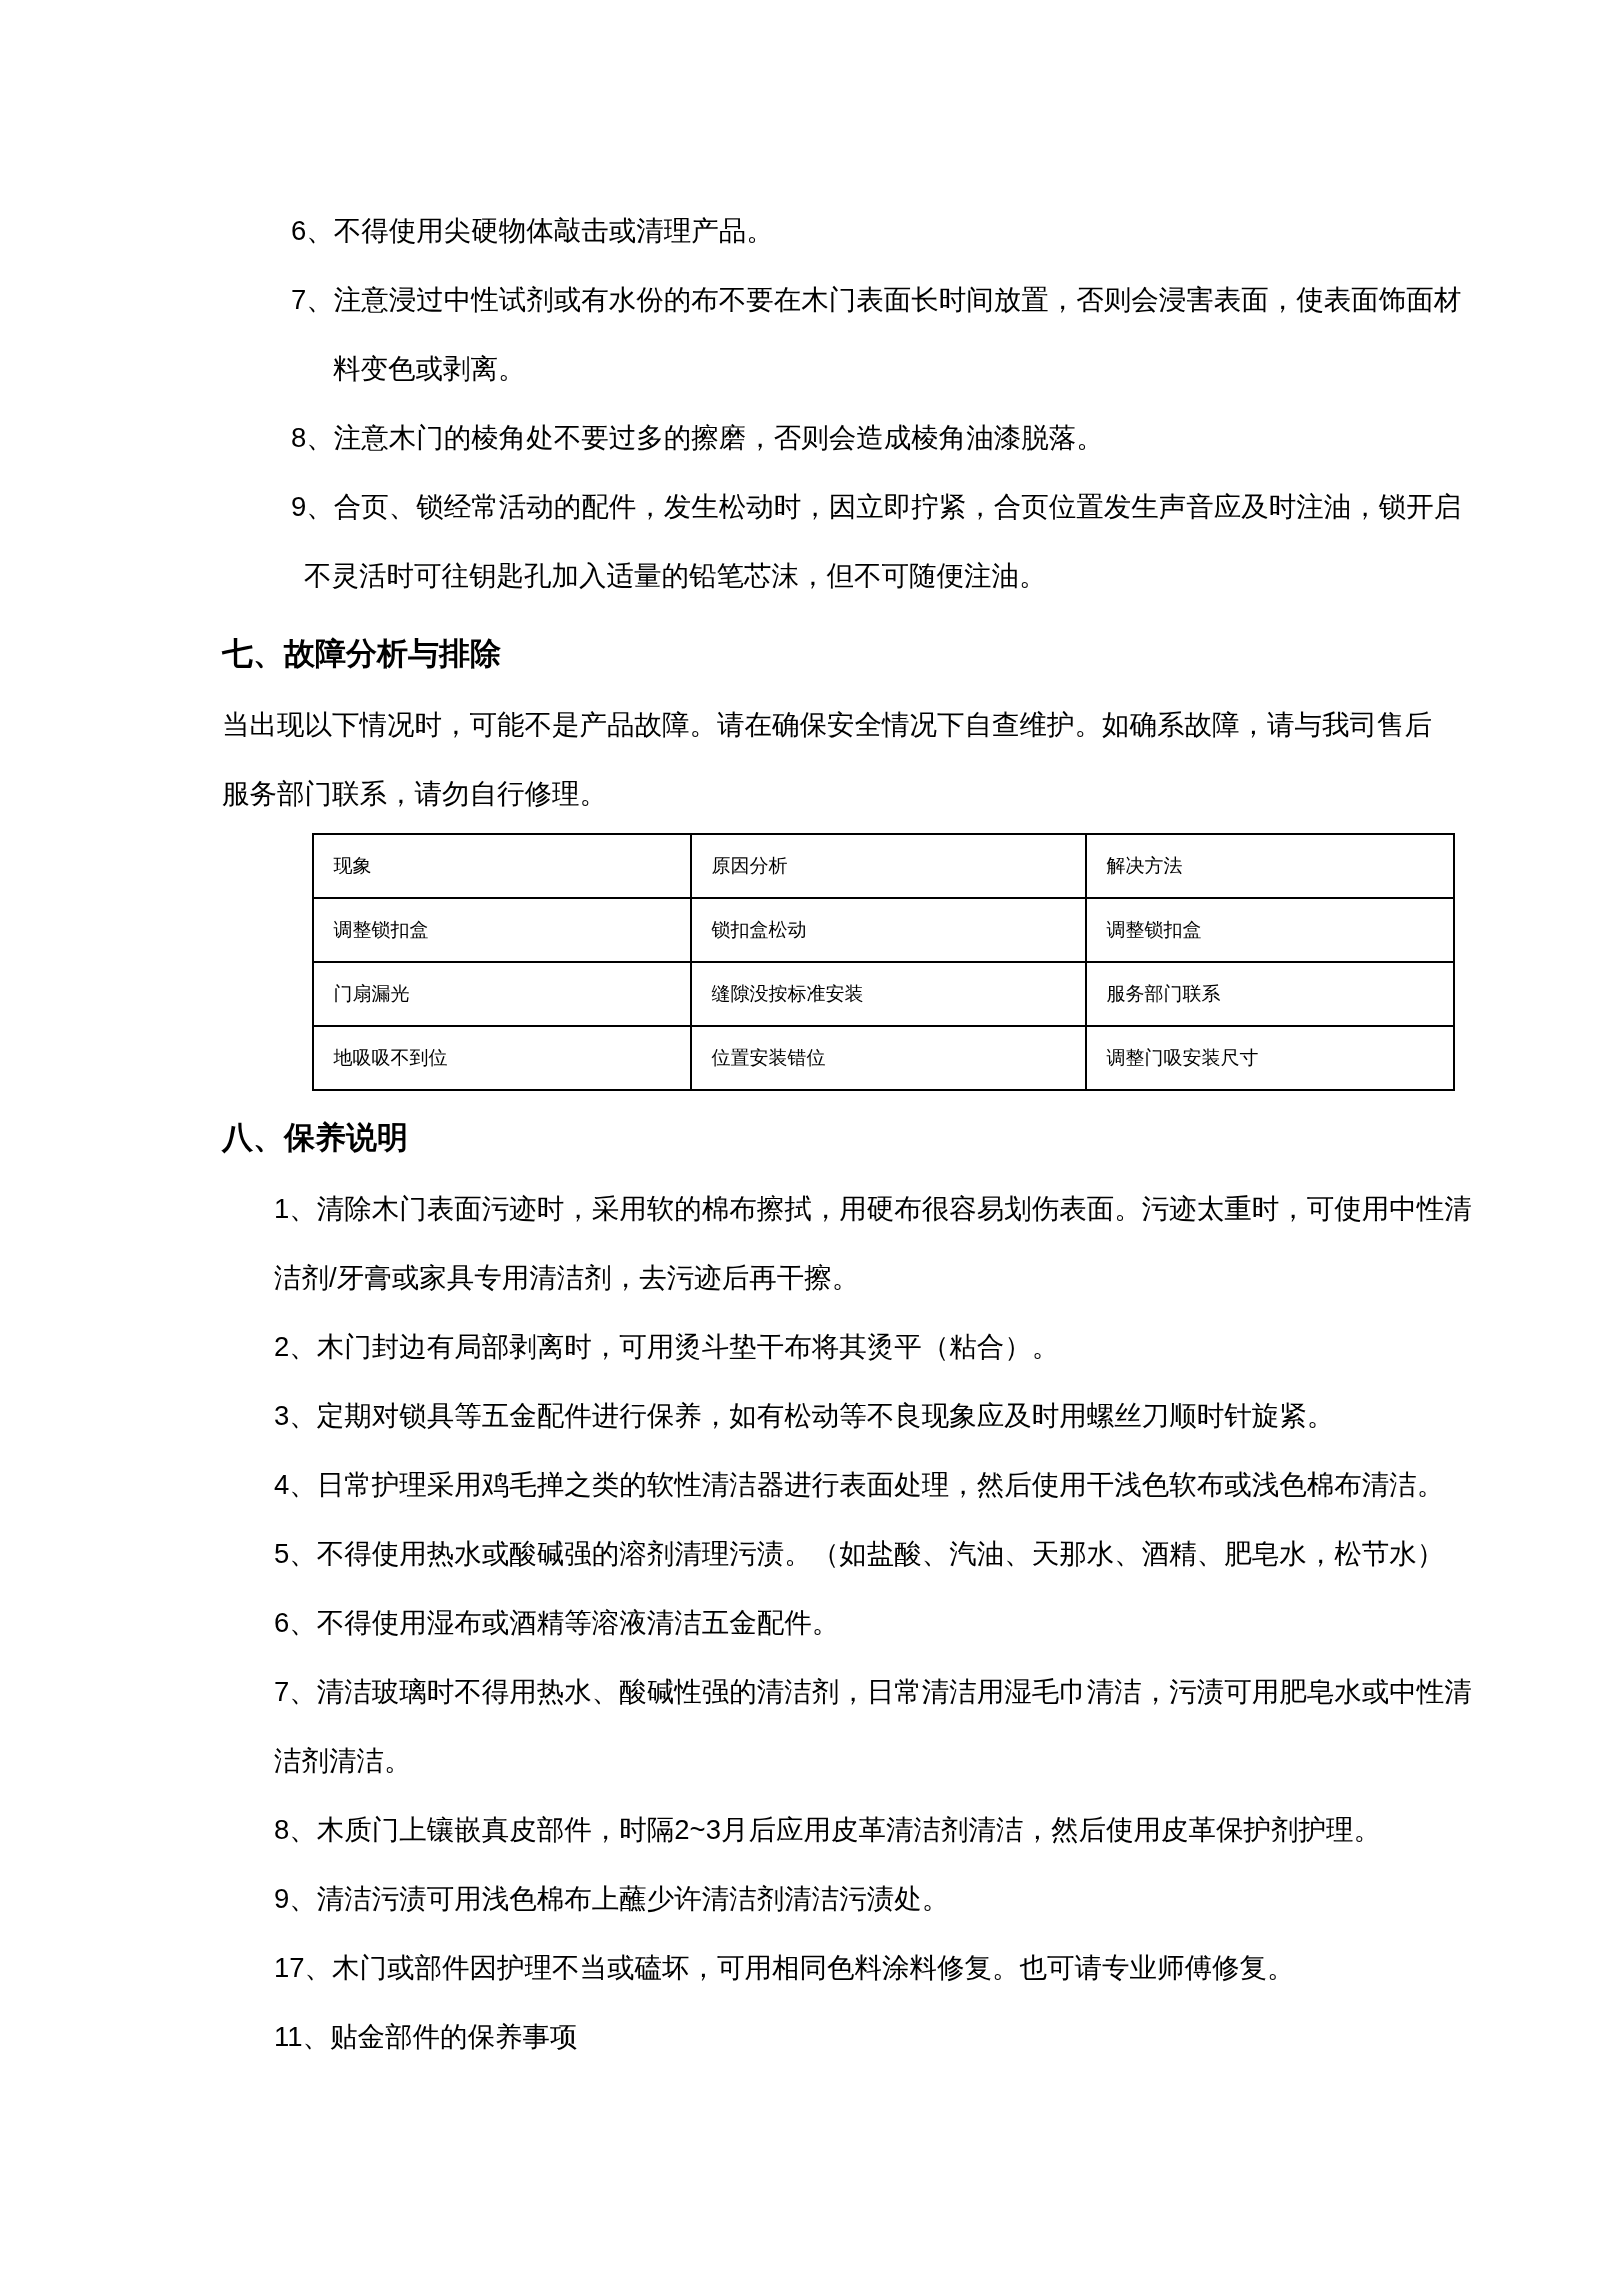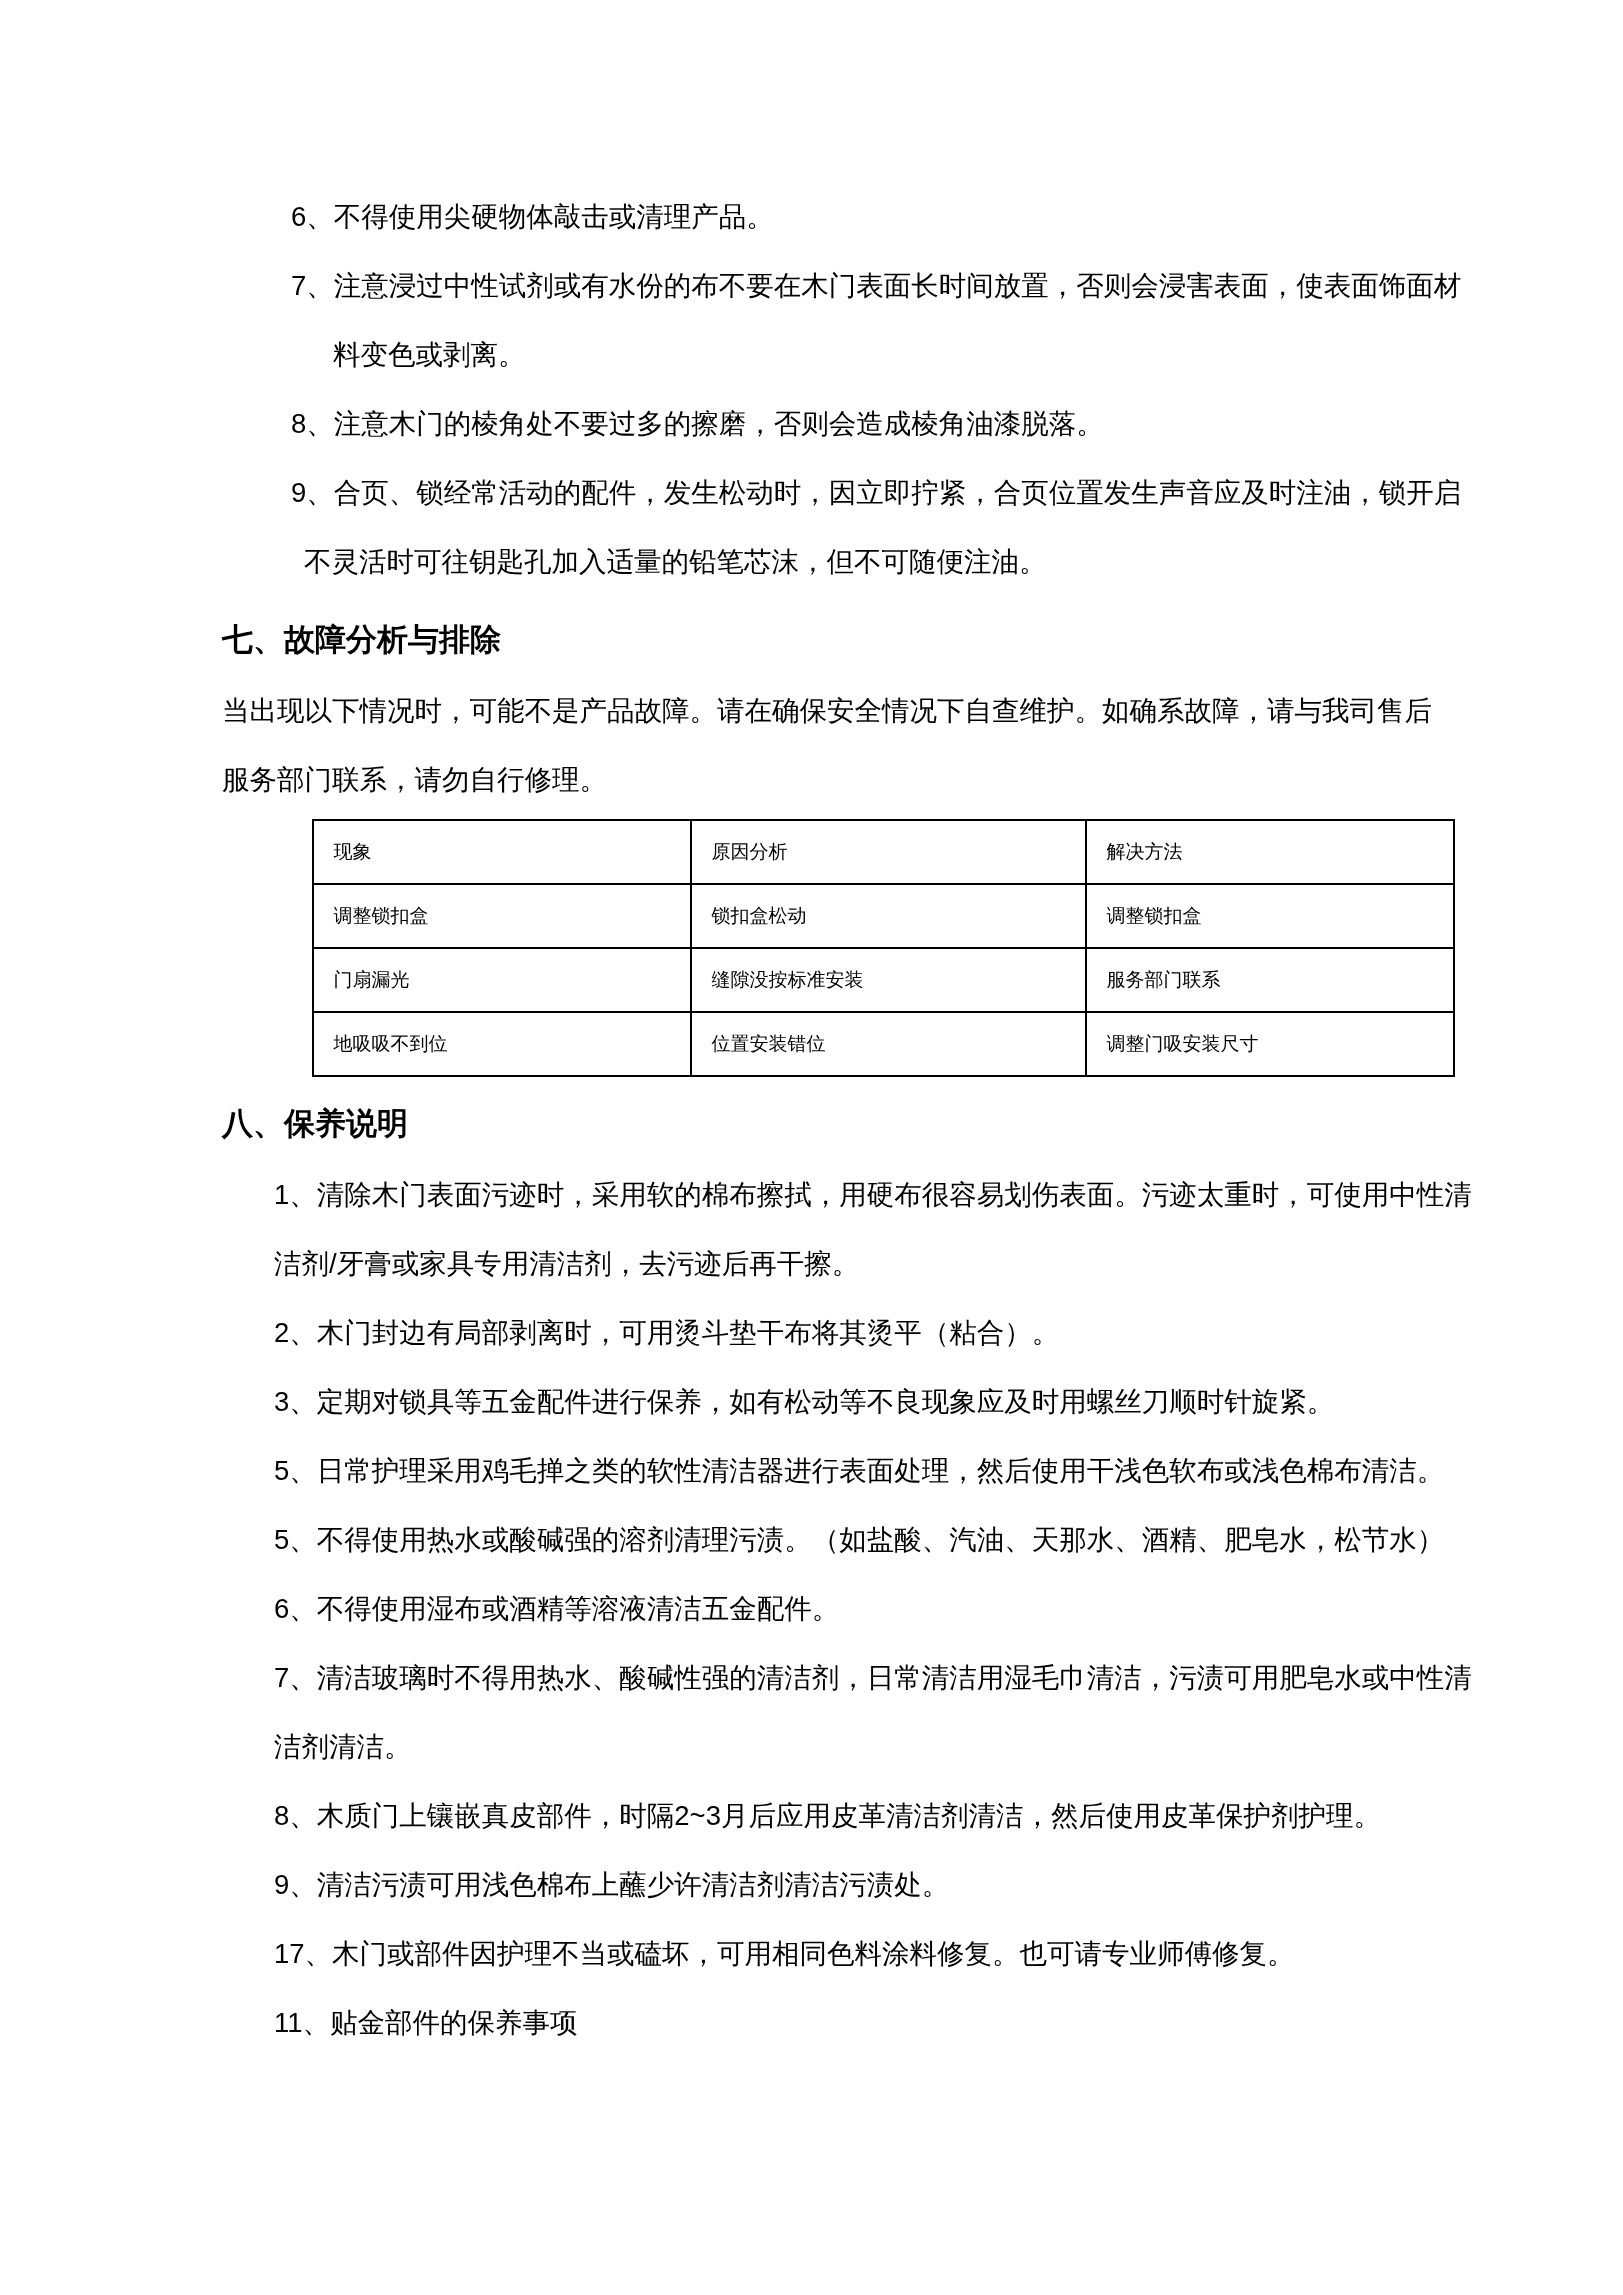--- a/index.html
+++ b/index.html
@@ -12,21 +12,21 @@
     width: 1623px;
     height: 2295px;
     background: #ffffff;
     color: #000000;
     font-family: "Liberation Sans", sans-serif;
     overflow: hidden;
   }
   .content {
     position: absolute;
     left: 222px;
-    top: 182px;
+    top: 196px;
     right: 167px;
   }
   .tline {
     font-size: 27.5px;
     line-height: 69px;
     white-space: nowrap;
     font-weight: 400;
   }
   
   .ind-a       { padding-left: 69px; }
@@ -107,21 +107,21 @@
         </tr>
       </tbody>
     </table>
 
     <div class="sec-heading h8">八、保养说明</div>
 
     <div class="tline ind-b">1、清除木门表面污迹时，采用软的棉布擦拭，用硬布很容易划伤表面。污迹太重时，可使用中性清</div>
     <div class="tline ind-b">洁剂/牙膏或家具专用清洁剂，去污迹后再干擦。</div>
     <div class="tline ind-b">2、木门封边有局部剥离时，可用烫斗垫干布将其烫平（粘合）。</div>
     <div class="tline ind-b">3、定期对锁具等五金配件进行保养，如有松动等不良现象应及时用螺丝刀顺时针旋紧。</div>
-    <div class="tline ind-b">5、日常护理采用鸡毛掸之类的软性清洁器进行表面处理，然后使用干浅色软布或浅色棉布清洁。</div>
+    <div class="tline ind-b">4、日常护理采用鸡毛掸之类的软性清洁器进行表面处理，然后使用干浅色软布或浅色棉布清洁。</div>
     <div class="tline ind-b">5、不得使用热水或酸碱强的溶剂清理污渍。（如盐酸、汽油、天那水、酒精、肥皂水，松节水）</div>
     <div class="tline ind-b">6、不得使用湿布或酒精等溶液清洁五金配件。</div>
     <div class="tline ind-b">7、清洁玻璃时不得用热水、酸碱性强的清洁剂，日常清洁用湿毛巾清洁，污渍可用肥皂水或中性清</div>
     <div class="tline ind-b">洁剂清洁。</div>
     <div class="tline ind-b">8、木质门上镶嵌真皮部件，时隔2~3月后应用皮革清洁剂清洁，然后使用皮革保护剂护理。</div>
     <div class="tline ind-b">9、清洁污渍可用浅色棉布上蘸少许清洁剂清洁污渍处。</div>
     <div class="tline ind-b">17、木门或部件因护理不当或磕坏，可用相同色料涂料修复。也可请专业师傅修复。</div>
     <div class="tline ind-b">11、贴金部件的保养事项</div>
 
   </div>

